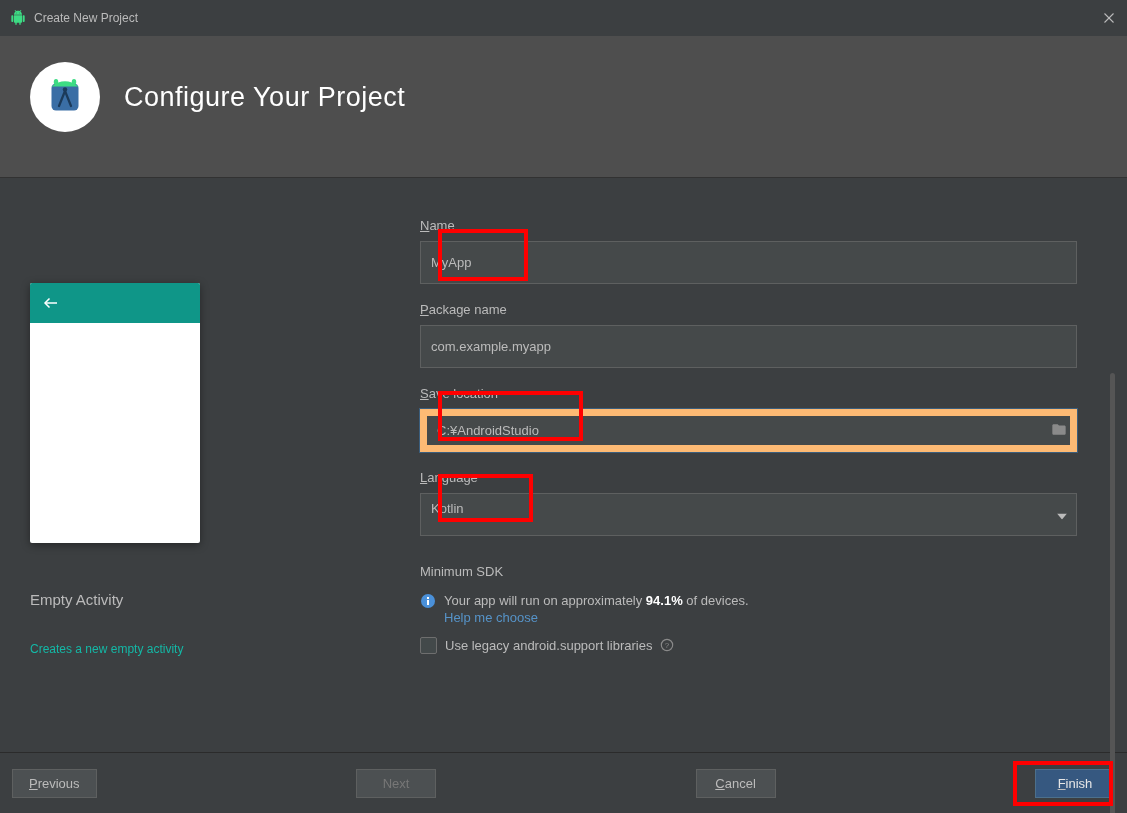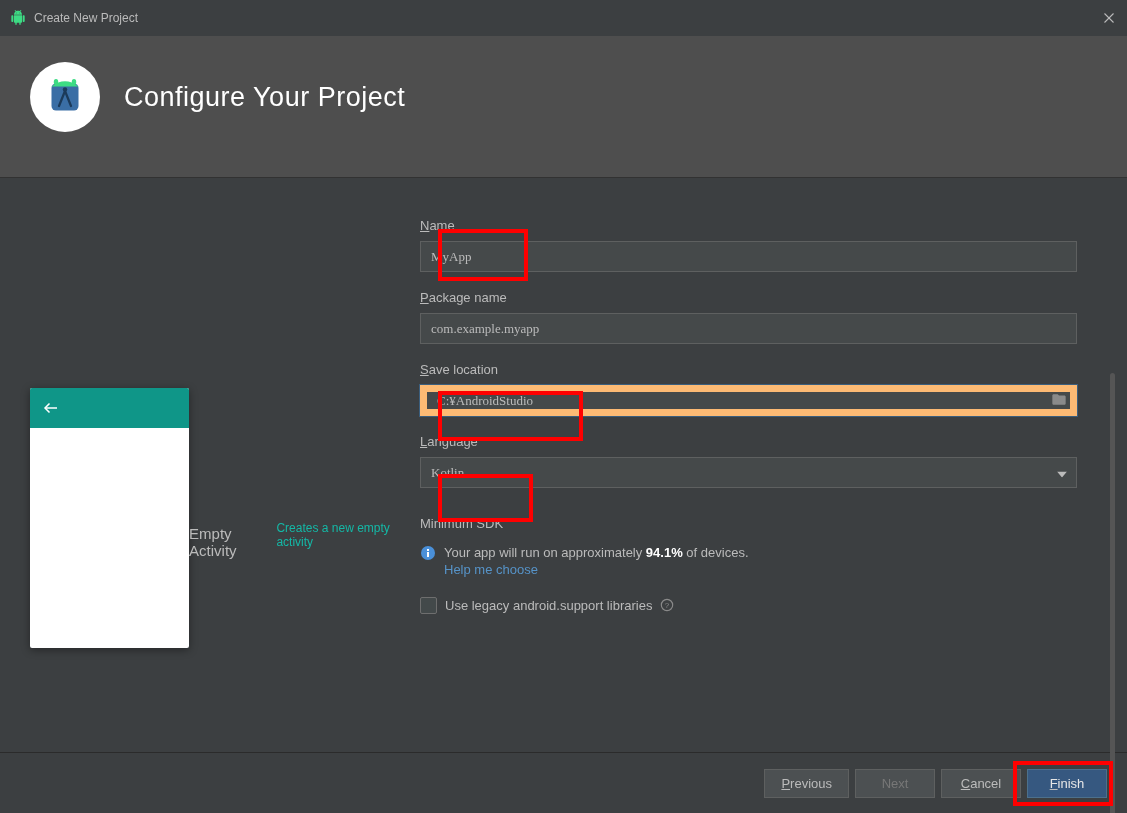--- a/index.html
+++ b/index.html
@@ -9,52 +9,52 @@
   .titlebar .android-logo{width:16px;height:16px;margin-right:8px}
   .titlebar .title{flex:1;font-size:12px}
   .titlebar .close{width:16px;height:16px;cursor:pointer;display:flex;align-items:center;justify-content:center}
   .titlebar .close svg{stroke:#bbb;stroke-width:1.5}
   
   .header{background:#4e4e4e;padding:26px 30px 45px 30px;display:flex;align-items:center;border-bottom:1px solid #323232}
   .header .badge{width:70px;height:70px;border-radius:50%;background:#fff;display:flex;align-items:center;justify-content:center;margin-right:24px;flex:0 0 auto}
   .header h1{margin:0;color:#fff;font-weight:400;font-size:27px;letter-spacing:.5px}
   
   .body{flex:1;display:flex;padding:40px 30px 0 30px;position:relative}
-  .left{width:390px;display:flex;flex-direction:row;align-items:center;padding-top:65px}
+  .left{width:390px;display:flex;flex-direction:column;align-items:flex-start;padding-top:65px}
   .phone{width:170px;height:260px;background:#fff;border-radius:2px;box-shadow:0 2px 8px rgba(0,0,0,.4);overflow:hidden}
   .phone .appbar{height:40px;background:#0f9688;display:flex;align-items:center;padding-left:12px}
   .phone .appbar svg{stroke:#fff;stroke-width:2}
   .left .tmpl-title{margin-top:48px;color:#bbb;font-size:15px}
   .left .tmpl-desc{margin-top:34px;color:#14b8a6;font-size:12px}
   .right{flex:1;padding-right:20px}
   .field{margin-bottom:18px}
   .field label{display:block;margin-bottom:8px;color:#bbb;font-size:13px}
   .underline{text-decoration:underline;text-decoration-color:#bbb}
-  .input, .select{width:100%;height:31px;background:#45494a;border:1px solid #5e6060;color:#bbb;padding:0 10px;box-sizing:border-box;font-family:Liberation Serif, serif;font-size:13px;outline:none}
+  .input, .select{width:100%;height:43px;background:#45494a;border:1px solid #5e6060;color:#bbb;padding:0 10px;box-sizing:border-box;font-family:Liberation Sans, sans-serif;font-size:13px;outline:none}
   .input.focused{border:7px solid #fdba74;box-shadow:0 0 0 1px #3b5e7d}
   .select-wrap{position:relative}
   .select-wrap .caret{position:absolute;right:10px;top:50%;transform:translateY(-50%);pointer-events:none}
   .select-wrap .caret svg{fill:#bbb}
   .folder-icon{position:absolute;right:10px;top:50%;transform:translateY(-50%)}
   .folder-icon svg{fill:#8a8a8a}
   .row{display:flex;align-items:center;gap:12px}
   .row .lbl{width:95px}
   .row .select-wrap{flex:1}
   .info-row{display:flex;align-items:flex-start;margin-top:14px;padding-left:0px}
   .info-row .info-ico{width:16px;height:16px;margin-right:8px;flex:0 0 auto}
   .info-text{color:#bbb}
   .info-text b{color:#fff;font-weight:600}
   .link{color:#5693c8;cursor:pointer;margin-top:2px;display:block}
-  .checkbox-row{display:flex;align-items:center;margin-top:20px}
+  .checkbox-row{display:flex;align-items:center;margin-top:12px}
   .checkbox{width:15px;height:15px;border:1px solid #6e6e6e;border-radius:2px;margin-right:8px;background:#43494a}
   .help-ico{width:16px;height:16px;margin-left:8px}
   
   .scroll-track{position:absolute;right:12px;top:195px;width:5px;height:480px;background:#555;border-radius:3px}
   
-  .footer{height:60px;border-top:1px solid #2b2b2b;display:flex;align-items:center;justify-content:flex-end;padding:0 20px;gap:6px}
+  .footer{height:60px;border-top:1px solid #2b2b2b;display:flex;align-items:center;justify-content:space-between;padding:0 12px;gap:6px}
   .btn{min-width:80px;height:29px;background:#4c5052;border:1px solid #5e6060;color:#bbb;font-family:inherit;font-size:13px;cursor:pointer;padding:0 16px}
   .btn.disabled{color:#777;cursor:default}
   .btn.primary{background:#365880;border:1px solid #4c708c;color:#e6e6e6}
   
   .hl{position:absolute;border:4px solid #ff0000;pointer-events:none;box-sizing:border-box}
 </style>
 </head>
 <body>
 
 <div class="window">

